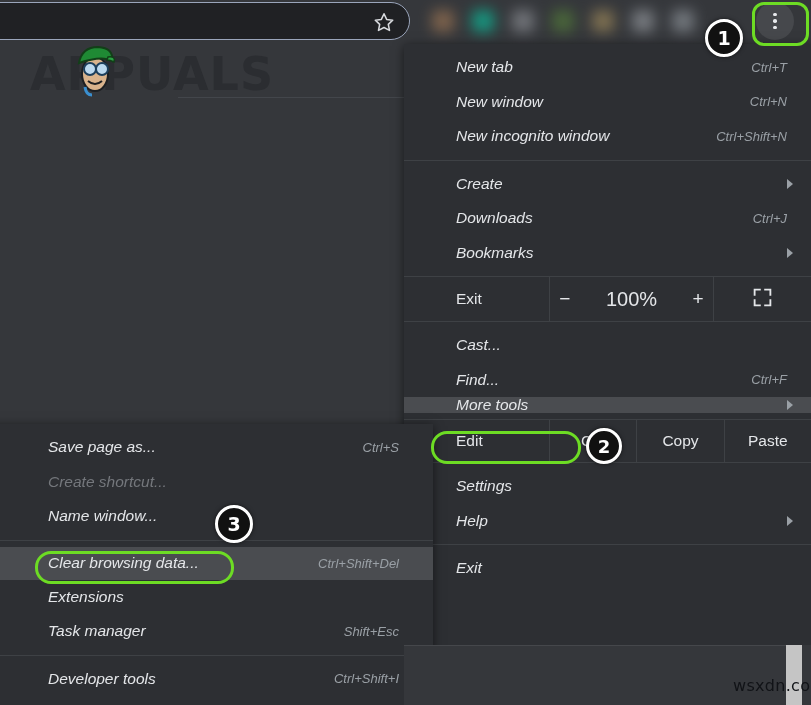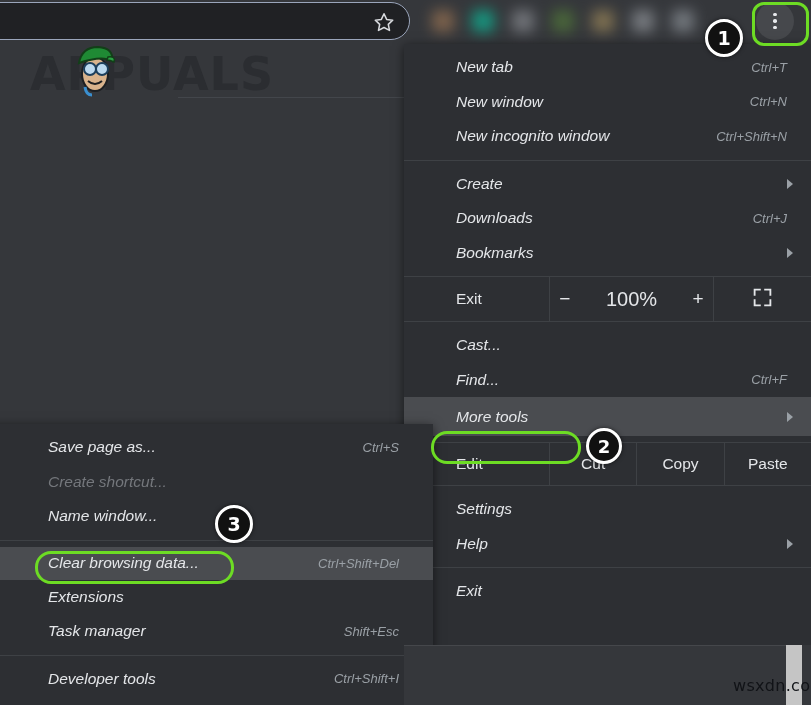--- a/index.html
+++ b/index.html
@@ -429,21 +429,21 @@
 
     <div style="height:6px"></div>
 
     <div class="mi">
       <span class="label">Cast...</span>
     </div>
     <div class="mi">
       <span class="label">Find...</span>
       <span class="accel">Ctrl+F</span>
     </div>
-    <div class="mi hover" style="height:39px">
+    <div class="mi hover" style="height:16px">
       <span class="label">More tools</span>
       <span class="arrow"></span>
     </div>
 
     <div style="height:6px"></div>
 
     <div class="edit-row">
       <div class="edit-label">Edit</div>
       <div class="edit-act">Cut</div>
       <div class="edit-act">Copy</div>

